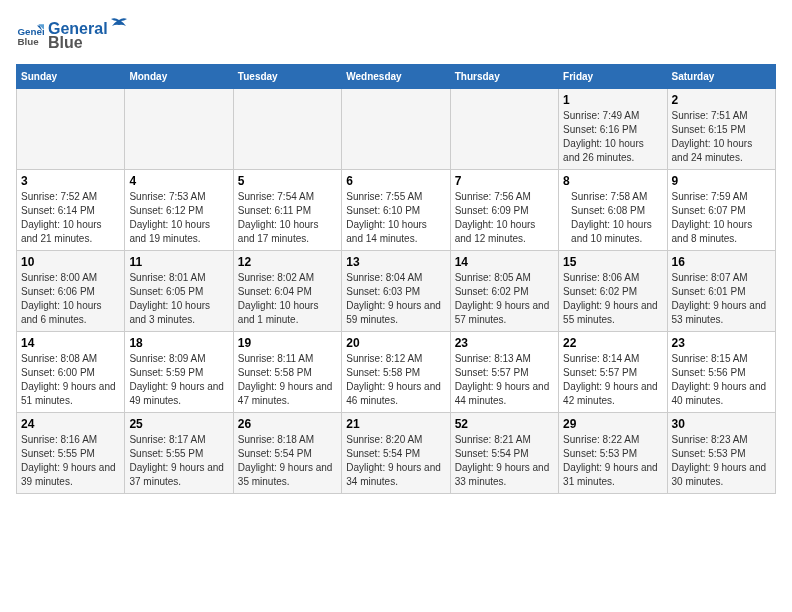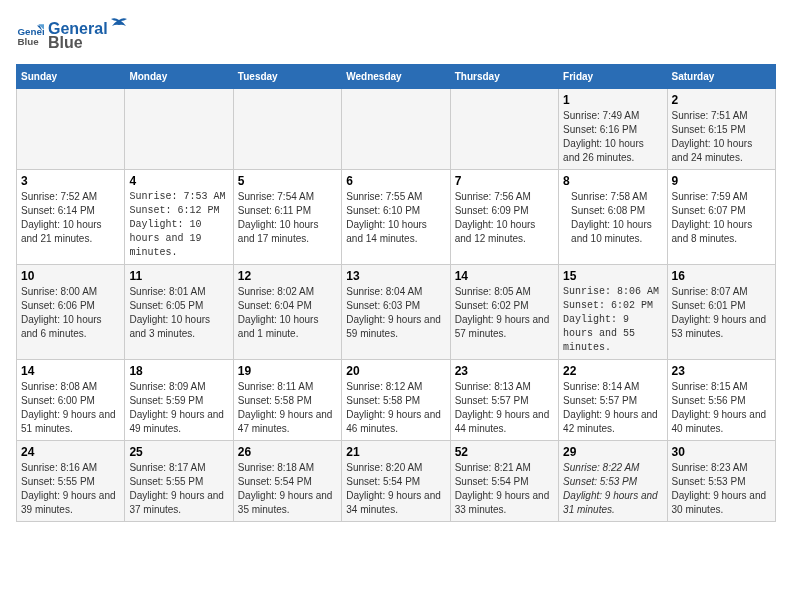--- a/index.html
+++ b/index.html
@@ -139,21 +139,21 @@
       </tr>
       <tr>
         <td>
           <span class="day-number">3</span>
           <div class="day-info" style="white-space: pre-line;">Sunrise: 7:52 AM
 Sunset: 6:14 PM
 Daylight: 10 hours and 21 minutes.</div>
         </td>
         <td>
           <span class="day-number">4</span>
-          <div class="day-info" style="white-space: pre-line; font-family: Liberation Mono, monospace;">Sunrise: 7:53 AM
+          <div class="day-info" style="white-space: pre-line;">Sunrise: 7:53 AM
 Sunset: 6:12 PM
 Daylight: 10 hours and 19 minutes.</div>
         </td>
         <td>
           <span class="day-number">5</span>
           <div class="day-info" style="white-space: pre-line;">Sunrise: 7:54 AM
 Sunset: 6:11 PM
 Daylight: 10 hours and 17 minutes.</div>
         </td>
         <td>
@@ -207,21 +207,21 @@
 Daylight: 9 hours and 59 minutes.</div>
         </td>
         <td>
           <span class="day-number">14</span>
           <div class="day-info" style="white-space: pre-line;">Sunrise: 8:05 AM
 Sunset: 6:02 PM
 Daylight: 9 hours and 57 minutes.</div>
         </td>
         <td>
           <span class="day-number">15</span>
-          <div class="day-info" style="white-space: pre-line; font-family: Liberation Mono, monospace;">Sunrise: 8:06 AM
+          <div class="day-info" style="white-space: pre-line;">Sunrise: 8:06 AM
 Sunset: 6:02 PM
 Daylight: 9 hours and 55 minutes.</div>
         </td>
         <td>
           <span class="day-number">16</span>
           <div class="day-info" style="white-space: pre-line;">Sunrise: 8:07 AM
 Sunset: 6:01 PM
 Daylight: 9 hours and 53 minutes.</div>
         </td>
       </tr>
@@ -295,21 +295,21 @@
 Daylight: 9 hours and 34 minutes.</div>
         </td>
         <td>
           <span class="day-number">52</span>
           <div class="day-info" style="white-space: pre-line;">Sunrise: 8:21 AM
 Sunset: 5:54 PM
 Daylight: 9 hours and 33 minutes.</div>
         </td>
         <td>
           <span class="day-number">29</span>
-          <div class="day-info" style="white-space: pre-line; font-style: italic;">Sunrise: 8:22 AM
+          <div class="day-info" style="white-space: pre-line;">Sunrise: 8:22 AM
 Sunset: 5:53 PM
 Daylight: 9 hours and 31 minutes.</div>
         </td>
         <td>
           <span class="day-number">30</span>
           <div class="day-info" style="white-space: pre-line;">Sunrise: 8:23 AM
 Sunset: 5:53 PM
 Daylight: 9 hours and 30 minutes.</div>
         </td>
       </tr>

